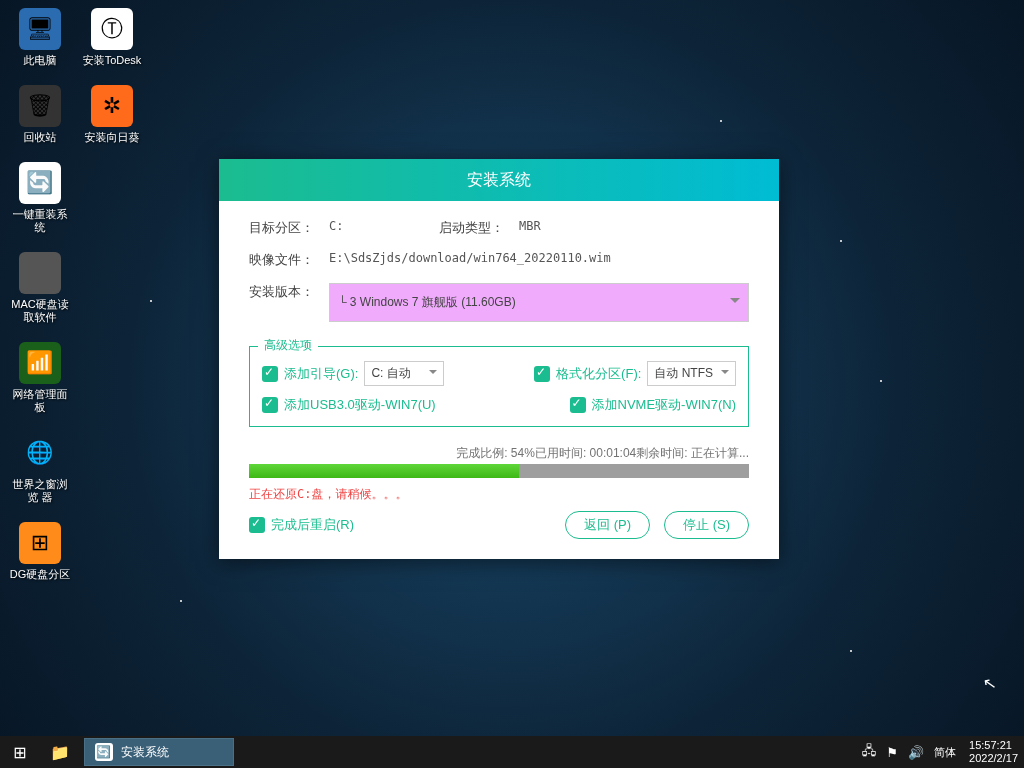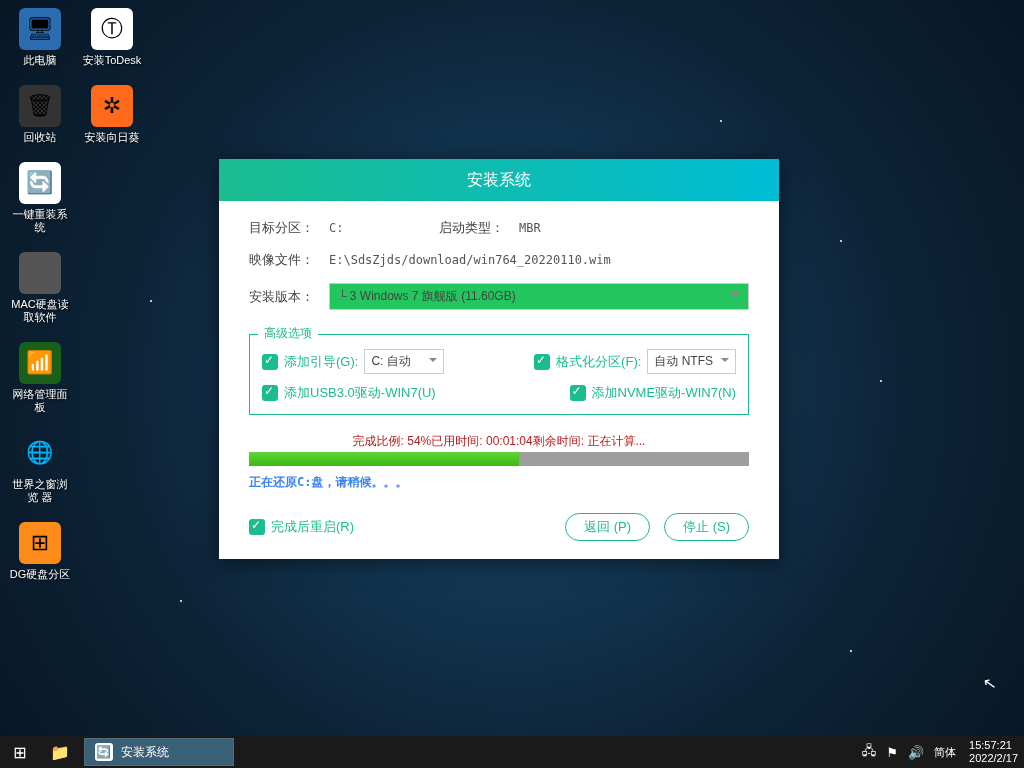--- a/index.html
+++ b/index.html
@@ -6,38 +6,38 @@
 body{width:1024px;height:768px;overflow:hidden;background:radial-gradient(circle at 50% 50%,#1a4a6e 0%,#0d2438 60%,#071625 100%);position:relative}
 .star{position:absolute;width:2px;height:2px;background:#fff;border-radius:50%}
 .desktop-icons{position:absolute;top:8px;left:8px}
 .icon-item{width:64px;text-align:center;margin-bottom:18px;cursor:pointer}
 .icon-img{width:42px;height:42px;margin:0 auto 4px;border-radius:6px;display:flex;align-items:center;justify-content:center;font-size:22px}
 .icon-label{color:#fff;font-size:11px;line-height:13px;text-shadow:1px 1px 2px #000}
 .col2{position:absolute;top:8px;left:80px}
 .win{position:absolute;left:219px;top:159px;width:560px;height:400px;background:#fff;box-shadow:0 3px 20px rgba(0,0,0,0.5)}
 .titlebar{height:42px;background:linear-gradient(90deg,#1bbc8f 0%,#00bcd4 100%);color:#fff;text-align:center;line-height:42px;font-size:16px}
 .content{padding:18px 30px 0;font-size:13px;color:#333}
-.row{display:flex;align-items:center;margin-bottom:14px}
+.row{display:flex;margin-bottom:14px}
 .lbl{width:80px;color:#444}
 .val{color:#555;font-family:"SimSun",monospace;font-size:12px}
-.dd{flex:1;border:1px solid #ccc;padding:4px 8px;font-size:12px;color:#444;position:relative;background:#22c55e}
+.dd{flex:1;border:1px solid #ccc;padding:10px 8px;font-size:12px;color:#444;position:relative;background:#f0abfc}
 .dd::after{content:"";position:absolute;right:8px;top:50%;transform:translateY(-50%);border:5px solid transparent;border-top-color:#888}
 .fieldset{border:1px solid #1bbc8f;margin-top:24px;padding:14px 12px 10px;position:relative}
 .legend{position:absolute;top:-10px;left:8px;background:#fff;padding:0 6px;color:#1bbc8f;font-size:12px}
 .opt-row{display:flex;justify-content:space-between;margin-bottom:10px}
 .opt{display:flex;align-items:center;color:#1bbc8f;font-size:13px}
 .chk{width:16px;height:16px;background:#1bbc8f;border-radius:3px;margin-right:6px;position:relative}
 .chk::after{content:"✓";color:#fff;font-size:12px;position:absolute;top:-1px;left:2px}
 .sel{border:1px solid #ccc;padding:3px 22px 3px 6px;font-size:12px;color:#444;margin-left:6px;position:relative;background:#fff;min-width:80px}
 .sel::after{content:"";position:absolute;right:6px;top:50%;transform:translateY(-50%);border:4px solid transparent;border-top-color:#888}
-.progress-info{display:flex;justify-content:center;color:#b91c1c;font-size:12px;margin-top:18px}
+.progress-info{display:flex;justify-content:flex-end;color:#737373;font-size:12px;margin-top:18px}
 .pbar{height:14px;background:#9e9e9e;margin-top:2px;position:relative}
 .pfill{height:100%;background:linear-gradient(#5fd63a,#3db815);width:54%}
-.status{color:#3b82f6;font-size:12px;margin-top:8px;font-family:"SimSun",monospace;font-weight:bold}
-.footer{display:flex;margin-top:22px}
+.status{color:#ef4444;font-size:12px;margin-top:8px;font-family:"SimSun",monospace;font-weight:normal}
+.footer{display:flex;margin-top:8px}
 .btn{border:1px solid #1bbc8f;color:#1bbc8f;border-radius:14px;padding:4px 18px;font-size:13px;margin-left:14px;cursor:pointer;background:#fff}
 .taskbar{position:absolute;bottom:0;left:0;right:0;height:32px;background:#1a1a1a;display:flex;align-items:center;color:#fff}
 .start{width:40px;height:32px;display:flex;align-items:center;justify-content:center;font-size:16px}
 .tb-icon{width:40px;height:32px;display:flex;align-items:center;justify-content:center;font-size:16px}
 .task-btn{height:28px;background:#3a6078;display:flex;align-items:center;padding:0 10px;font-size:12px;margin-left:4px;border:1px solid #4a7088;min-width:150px}
 .task-btn .ti{width:18px;height:18px;background:#fff;border-radius:3px;margin-right:8px;display:flex;align-items:center;justify-content:center;font-size:12px}
 .tray{margin-left:auto;display:flex;align-items:center;padding-right:6px;font-size:11px}
 .tray-icon{margin:0 5px;font-size:13px}
 .clock{margin-left:8px;line-height:13px}
 .cursor{position:absolute;right:28px;bottom:75px;font-size:16px;color:#fff;transform:rotate(-10deg)}

